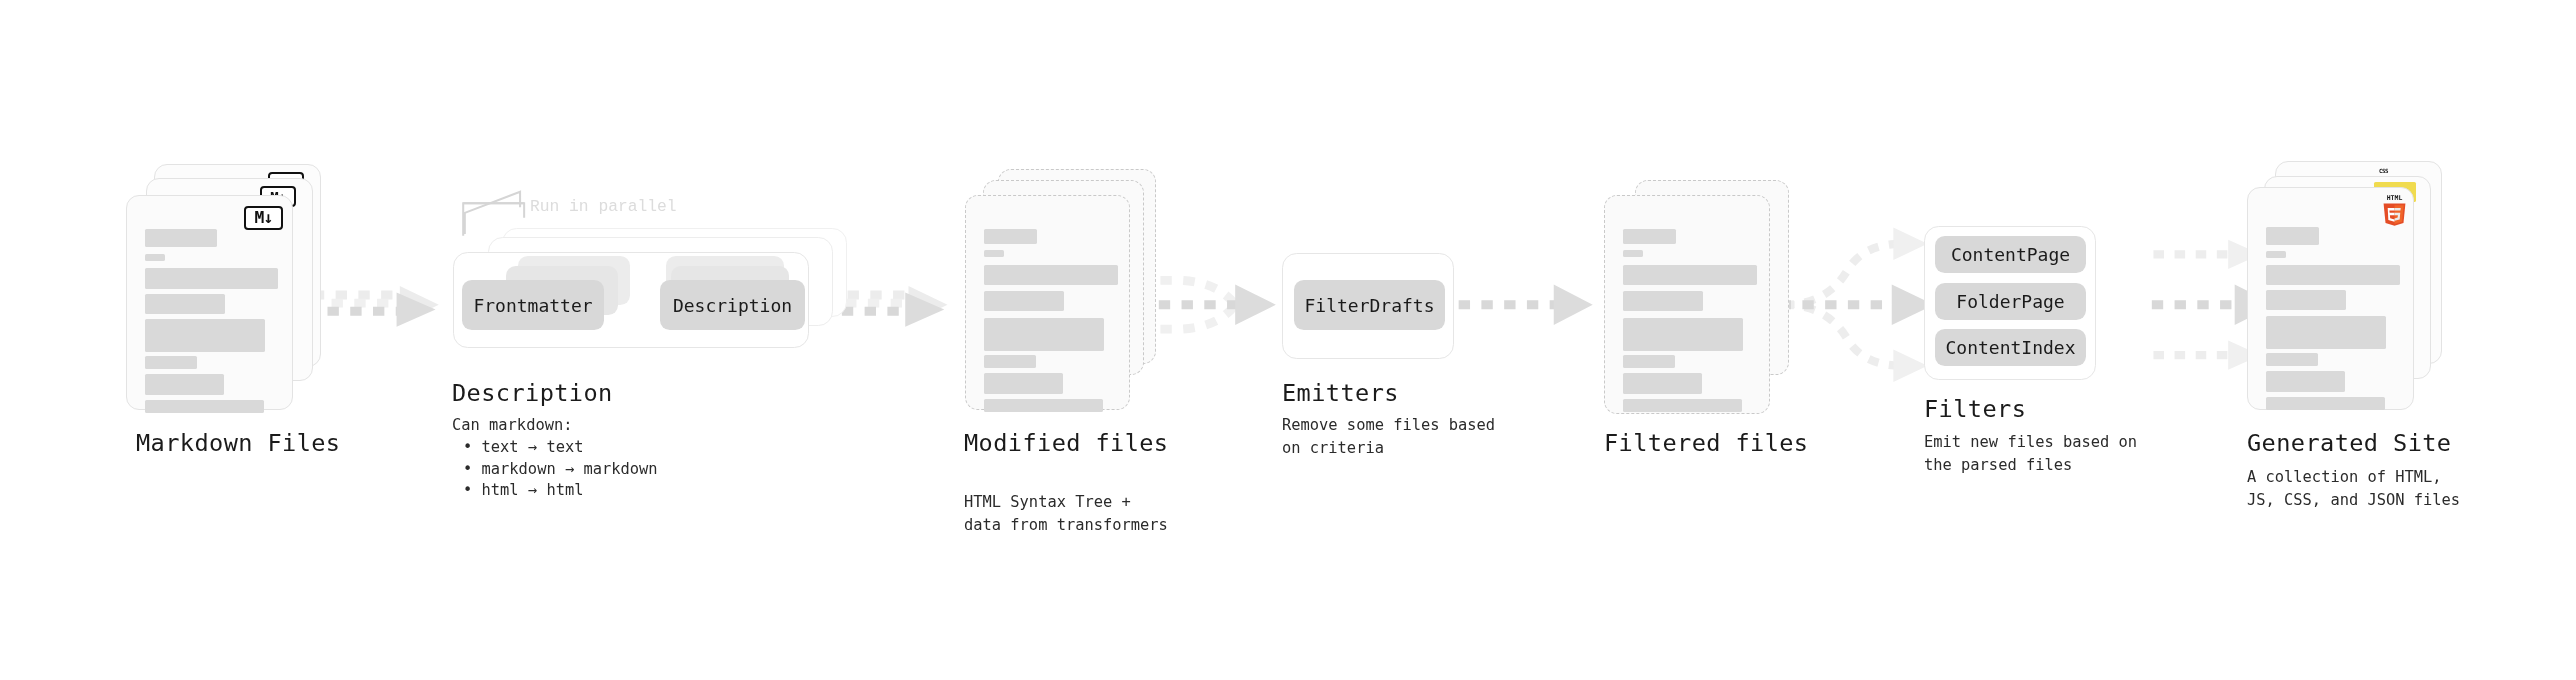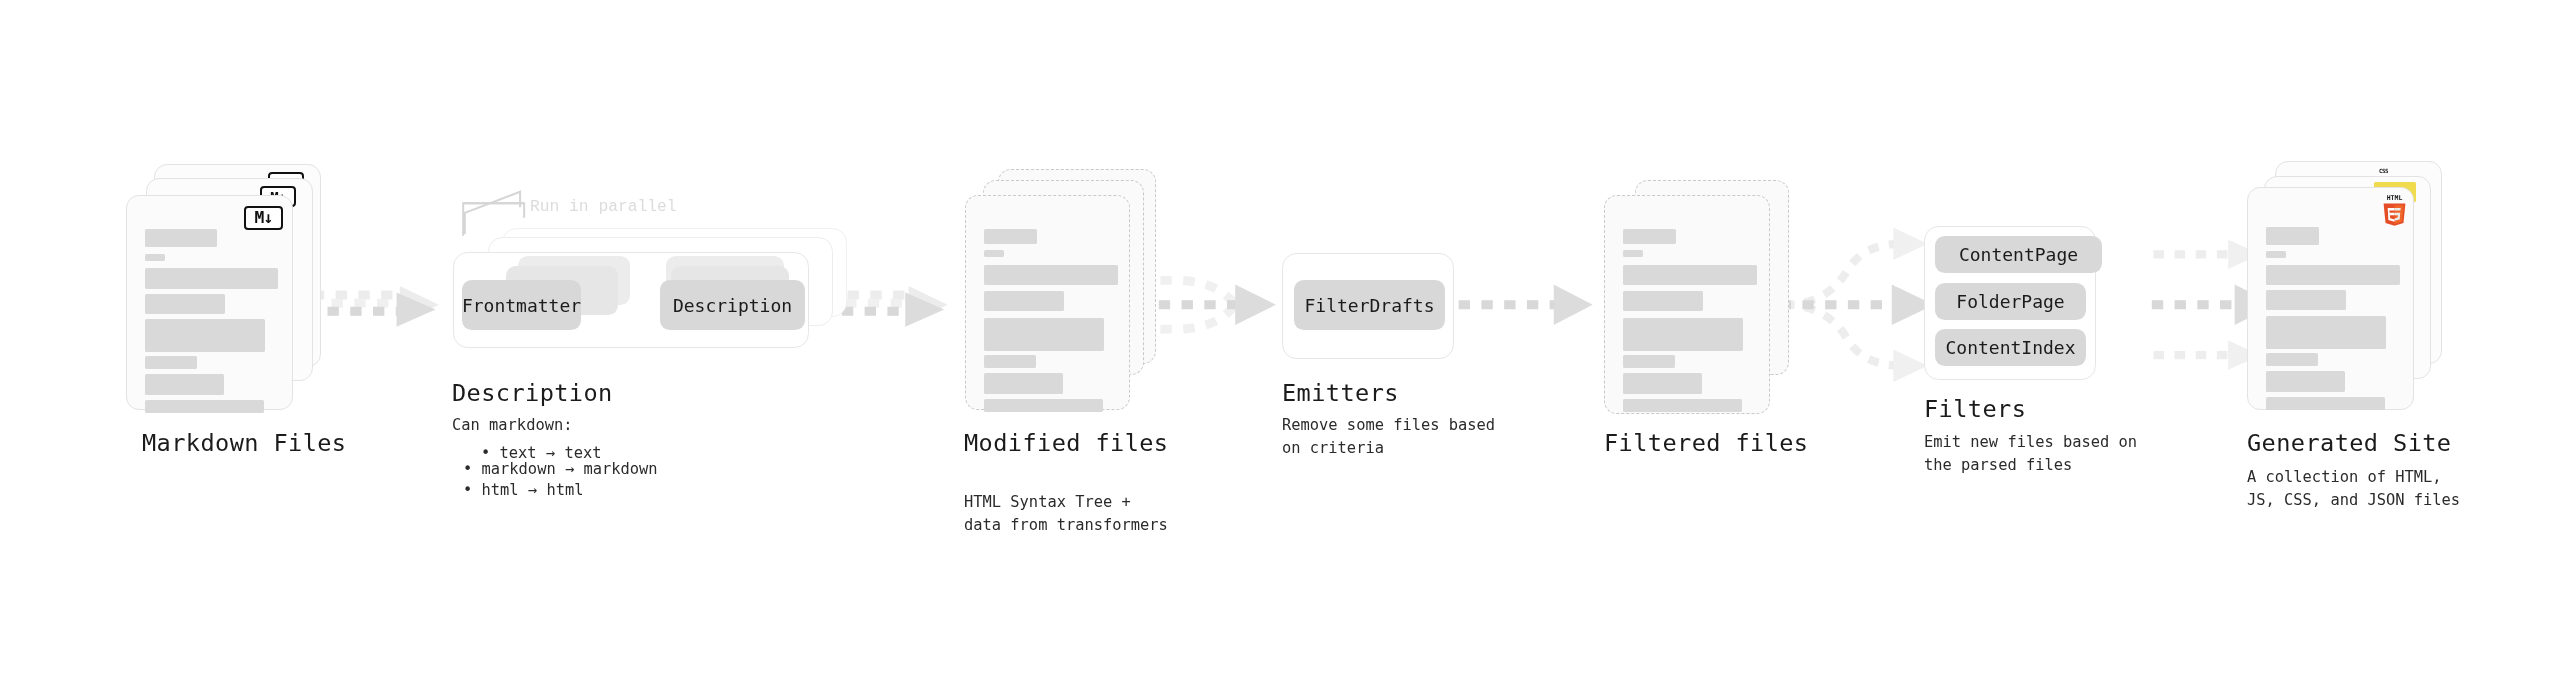--- a/index.html
+++ b/index.html
@@ -180,46 +180,46 @@
       <div class="skel" style="left:18px; top:98px; width:80px; height:20.3px;"></div>
       <div class="skel" style="left:18px; top:123px; width:120px; height:32.5px;"></div>
       <div class="skel" style="left:18px; top:160px; width:52px; height:13px;"></div>
       <div class="skel" style="left:18px; top:178px; width:79px; height:21px;"></div>
       <div class="skel" style="left:18px; top:204px; width:119px; height:13px;"></div>
     </div>
     <div class="mdbadge" style="left:244px; top:206px; width:39px; height:23.6px; font-size:16.3px;">
       <span>M↓</span>
     </div>
 
-    <div class="stage-title" style="left:142px; top:429px;">Markdown Files</div>
+    <div class="stage-title" style="left:136px; top:429px;">Markdown Files</div>
   </div>
 
   <div>
 
     <div class="groupbox" style="left:502px; top:228px; width:345px; height:89px; border-color:#f0f0f0;"></div>
     <div class="groupbox" style="left:488px; top:237px; width:345px; height:89px; border-color:#ededed;"></div>
     <div class="groupbox" style="left:453px; top:252px; width:356px; height:96px; border-color:#e6e6e6;"></div>
 
     <div class="chip fade2" style="left:518px; top:256px; width:112px; height:49px;"></div>
     <div class="chip fade1" style="left:506px; top:266px; width:112px; height:49px;"></div>
-    <div class="chip" style="left:462px; top:280px; width:119px; height:50px;">
+    <div class="chip" style="left:462px; top:280px; width:142px; height:50px;">
       <span>Frontmatter</span>
     </div>
 
     <div class="chip fade2" style="left:666px; top:256px; width:118px; height:49px;"></div>
     <div class="chip fade1" style="left:671px; top:266px; width:118px; height:49px;"></div>
     <div class="chip" style="left:660px; top:280px; width:145px; height:50px;">
       <span>Description</span>
     </div>
 
     <div class="runlabel" style="left:530px; top:197px;">Run in parallel</div>
 
     <div class="stage-title" style="left:452px; top:379px;">Description</div>
     <div class="stage-desc" style="left:452px; top:414px;">Can markdown:</div>
-    <div class="stage-desc" style="left:481px; top:436px;margin-top:6px;">• text → text</div>
+    <div class="stage-desc" style="left:463px; top:436px;">• text → text</div>
     <div class="stage-desc" style="left:463px; top:458px;text-align:right;">• markdown → markdown</div>
     <div class="stage-desc" style="left:463px; top:479px;">• html → html</div>
   </div>
 
   <div>
     <div class="doccard dashed" style="left:998px; top:169px; width:158px; height:195px;"></div>
     <div class="doccard dashed" style="left:983px; top:180px; width:161px; height:195px;"></div>
     <div class="doccard dashed" style="left:965px; top:195px; width:165px; height:215px;">
       <div class="skel" style="left:18px; top:32.5px; width:53px; height:15.4px;"></div>
       <div class="skel" style="left:18px; top:54px; width:19.5px; height:6.5px;"></div>
@@ -258,21 +258,21 @@
       <div class="skel" style="left:18px; top:159px; width:52px; height:13px;"></div>
       <div class="skel" style="left:18px; top:177px; width:79px; height:21px;"></div>
       <div class="skel" style="left:18px; top:203px; width:119px; height:13px;"></div>
     </div>
 
     <div class="stage-title" style="left:1604px; top:429px;">Filtered files</div>
   </div>
 
   <div>
     <div class="groupbox" style="left:1924px; top:226px; width:172px; height:154px;"></div>
-    <div class="chip" style="left:1935px; top:236px; width:167px; height:37px;">
+    <div class="chip" style="left:1935px; top:236px; width:151px; height:37px;">
       <span>ContentPage</span>
     </div>
     <div class="chip" style="left:1935px; top:283px; width:151px; height:37px;">
       <span>FolderPage</span>
     </div>
     <div class="chip" style="left:1935px; top:329px; width:151px; height:37px;">
       <span>ContentIndex</span>
     </div>
 
     <div class="stage-title" style="left:1924px; top:395px;">Filters</div>

